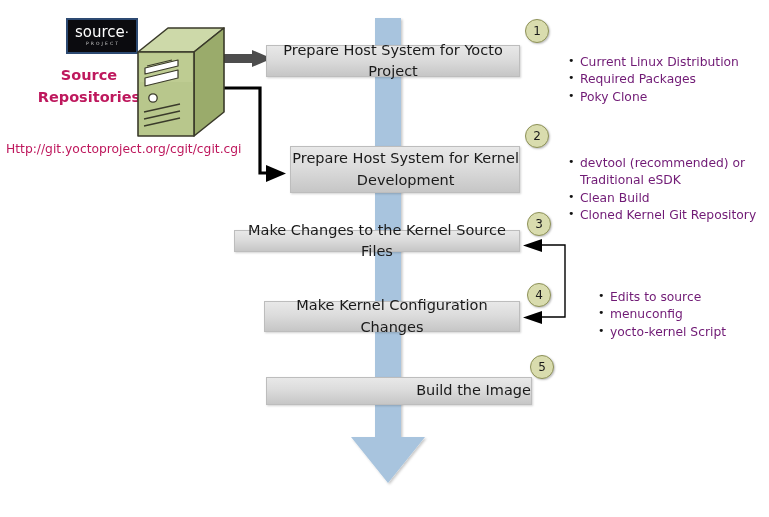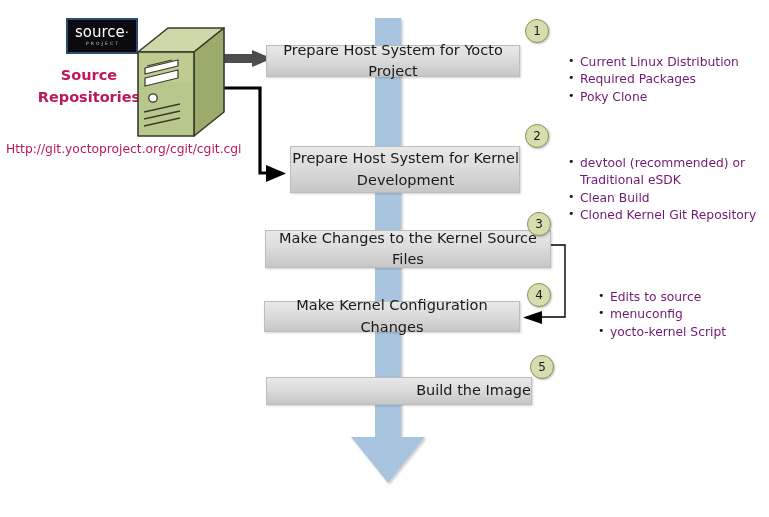--- a/index.html
+++ b/index.html
@@ -109,21 +109,21 @@
     justify-content: flex-end;
     text-align: center;
     font-size: 14.5px;
     color: #1a1a1a;
     line-height: 1.45;
     box-shadow: 1px 1px 2px rgba(0,0,0,0.18);
   }
 
   #box1 { left: 266px; top: 45px;  width: 254px; height: 32px; }
   #box2 { left: 290px; top: 146px; width: 230px; height: 47px; }
-  #box3 { left: 234px; top: 230px; width: 286px; height: 38px; margin-left: 31px; }
+  #box3 { left: 234px; top: 230px; width: 286px; height: 22px; }
   #box4 { left: 264px; top: 301px; width: 256px; height: 31px; }
   #box5 { left: 266px; top: 377px; width: 266px; height: 28px; }
 
   
   .badge {
     position: absolute;
     width: 24px;
     height: 24px;
     border-radius: 50%;
     background: #d9dcae;

